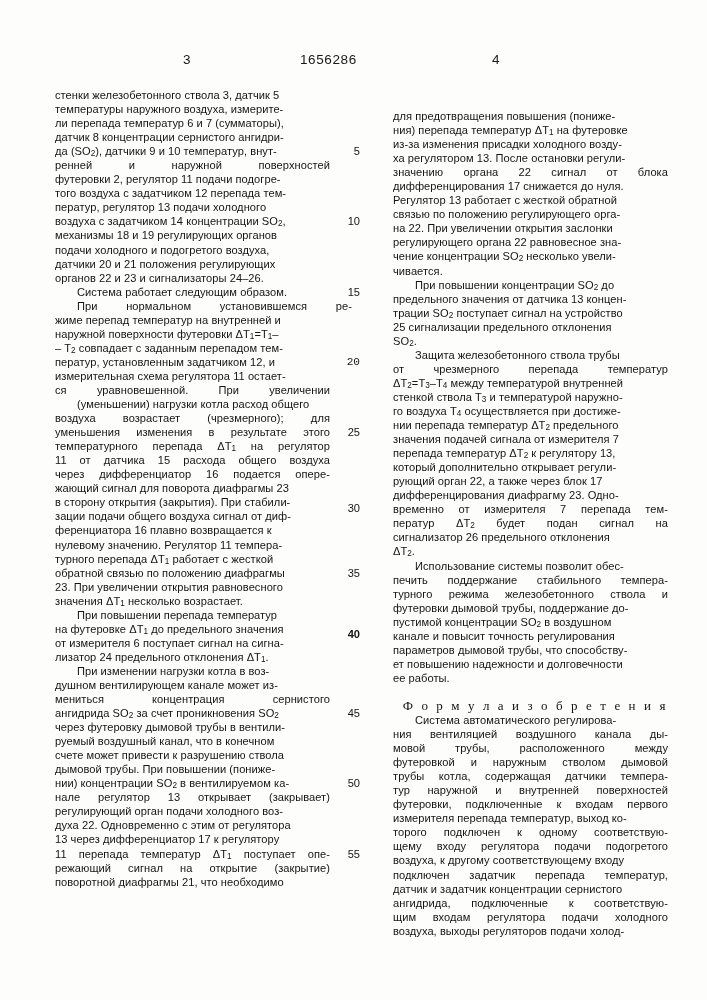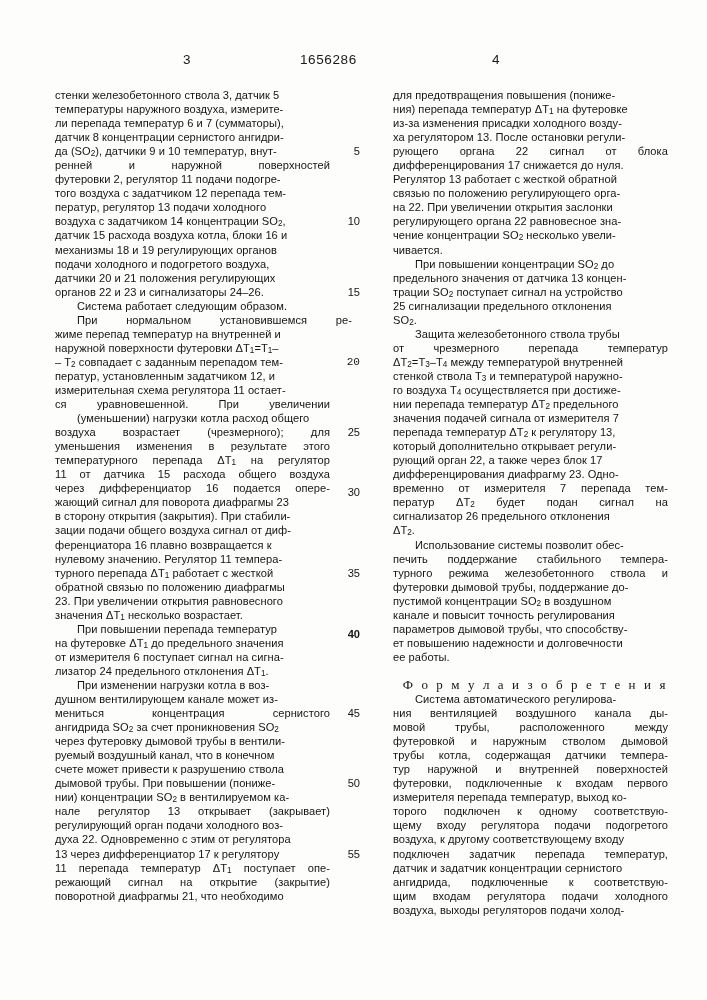--- a/index.html
+++ b/index.html
@@ -60,21 +60,21 @@
   
   .col {
     position: absolute;
     top: 88px;
     font-size: 11.1px;
     line-height: 14.05px;
     color: #141414;
     letter-spacing: 0.05px;
   }
   .col-left  { left: 55px;  width: 275px; }
-  .col-right { left: 393px; width: 275px; }
+  .col-right { left: 393px; width: 275px; margin-top: 21px; }
 
   .ln {
     display: block;
     white-space: nowrap;
     height: 14.05px;
   }
   
   .ln.j {
     display: flex;
     justify-content: space-between;
@@ -140,21 +140,20 @@
       <div class="ln j">
         <span>ренней</span>
         <span>и</span>
         <span>наружной</span>
         <span>поверхностей</span>
       </div>
       <div class="ln">футеровки 2, регулятор 11 подачи подогре-</div>
       <div class="ln">того воздуха с задатчиком 12 перепада тем-</div>
       <div class="ln">ператур, регулятор 13 подачи холодного</div>
       <div class="ln">воздуха с задатчиком 14 концентрации SO<sub>2</sub>,</div>
-      <div class="ln">датчик 15 расхода воздуха котла, блоки 16 и</div>
       <div class="ln">механизмы 18 и 19 регулирующих органов</div>
       <div class="ln">подачи холодного и подогретого воздуха,</div>
       <div class="ln">датчики 20 и 21 положения регулирующих</div>
       <div class="ln">органов 22 и 23 и сигнализаторы 24–26.</div>
       <div class="ln indent">Система работает следующим образом.</div>
       <div class="ln indent j">
         <span>При</span>
         <span>нормальном</span>
         <span>установившемся</span>
         <span>ре-</span>
@@ -260,35 +259,35 @@
       </div>
       <div class="ln">поворотной диафрагмы 21, что необходимо</div>
     </div>
 
   <div class="gutter" id="gutter">
       <div class="num" style="top: 56.2px;">5</div>
       <div class="num" style="top: 126.45px;">10</div>
       <div class="num" style="top: 196.7px;">15</div>
       <div class="num" style="top: 266.95px; font-family: Liberation Mono, monospace;">20</div>
       <div class="num" style="top: 337.2px;">25</div>
-      <div class="num" style="top: 397px;">30</div>
+      <div class="num" style="top: 413px;">30</div>
       <div class="num" style="top: 477.7px;">35</div>
       <div class="num" style="top: 539px; font-weight: bold;">40</div>
       <div class="num" style="top: 618.2px;">45</div>
       <div class="num" style="top: 688.45px;">50</div>
       <div class="num" style="top: 758.7px;">55</div>
     </div>
 
   <div class="col col-right" id="rightcol">
       <div class="ln">для предотвращения повышения (пониже-</div>
       <div class="ln">ния) перепада температур ΔT<sub>1</sub> на футеровке</div>
       <div class="ln">из-за изменения присадки холодного возду-</div>
       <div class="ln">ха регулятором 13. После остановки регули-</div>
       <div class="ln j">
-        <span>рующего</span>
+        <span>значению</span>
         <span>органа</span>
         <span>22</span>
         <span>сигнал</span>
         <span>от</span>
         <span>блока</span>
       </div>
       <div class="ln">дифференцирования 17 снижается до нуля.</div>
       <div class="ln">Регулятор 13 работает с жесткой обратной</div>
       <div class="ln">связью по положению регулирующего орга-</div>
       <div class="ln">на 22. При увеличении открытия заслонки</div>

